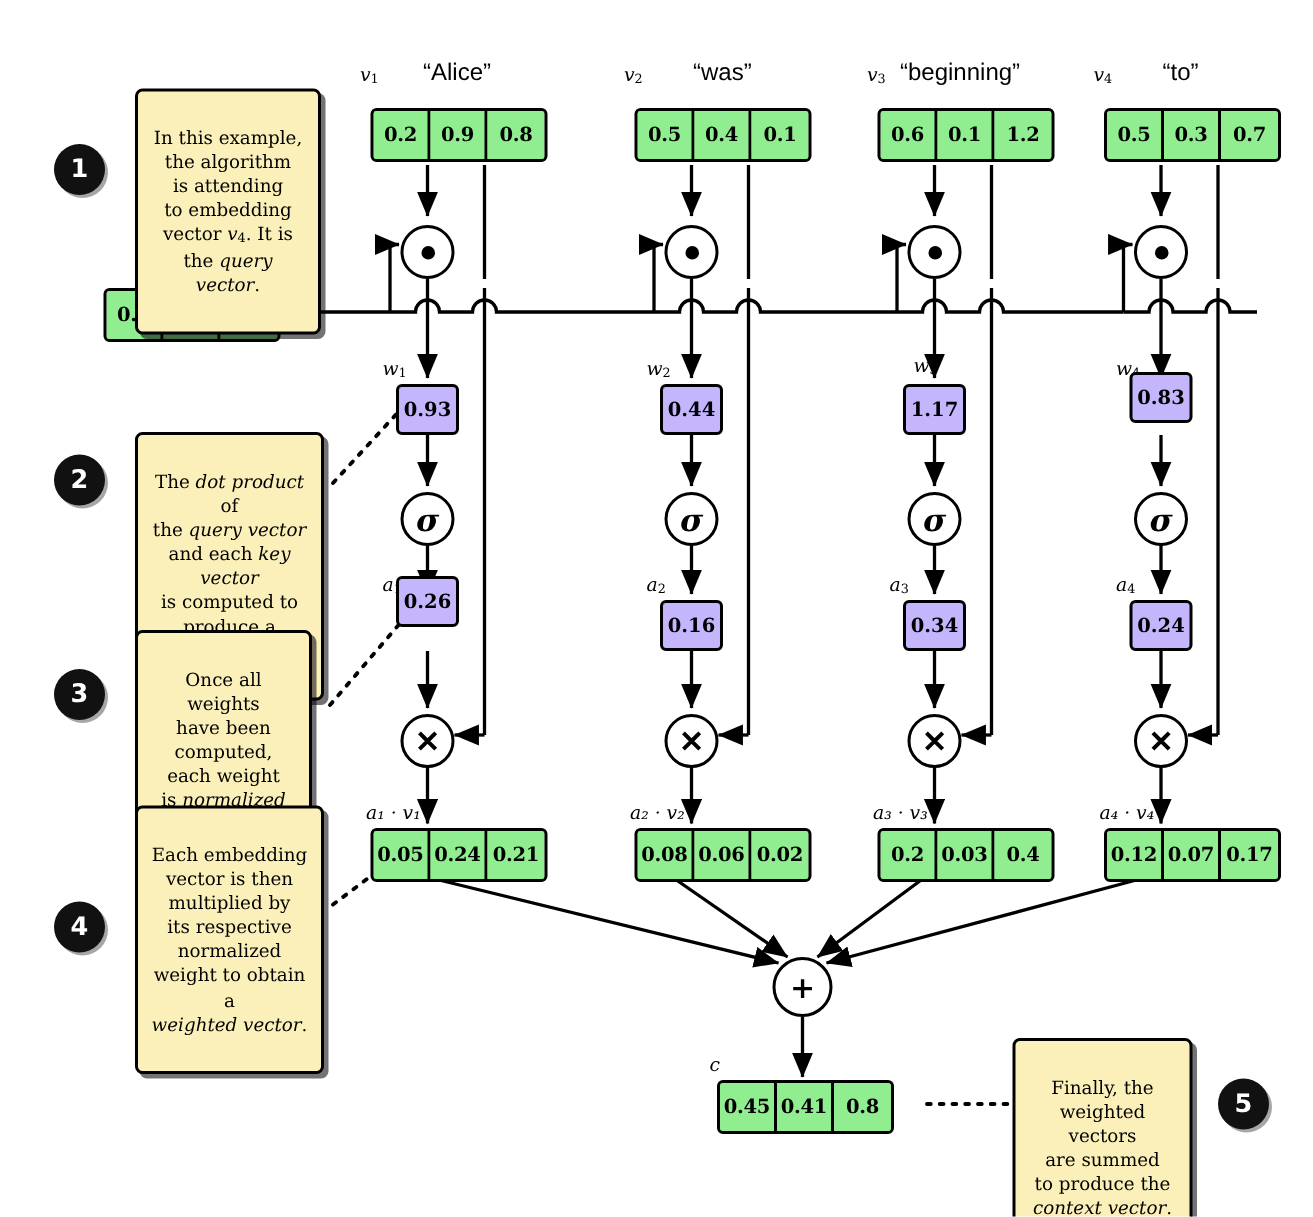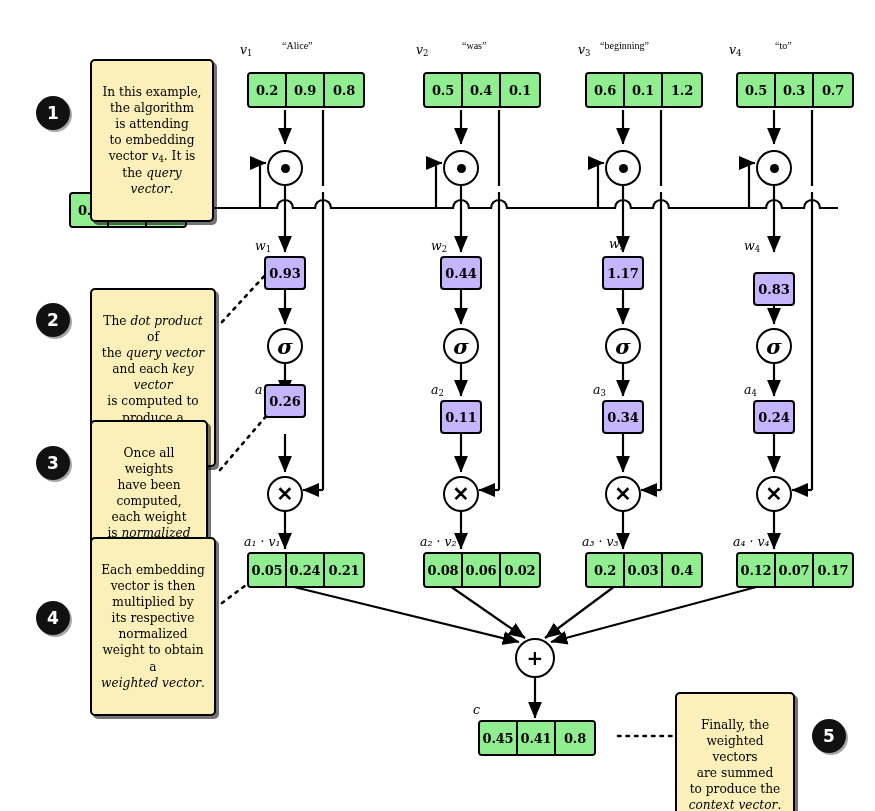--- a/index.html
+++ b/index.html
@@ -33,21 +33,21 @@
     border:2.2px solid #000;border-radius:4px;
     background:#c4b5fd;
     display:flex;align-items:center;justify-content:center;
     font-family:"DejaVu Serif", serif;font-weight:bold;font-size:13px;
     box-sizing:border-box;
   }
 
   
   .mlab{position:absolute;font-family:"DejaVu Serif", serif;font-style:italic;font-size:12.5px;white-space:nowrap;}
   .mlab sub{font-style:normal;font-size:8.5px;vertical-align:-0.18em;}
-  .word{position:absolute;font-family:Liberation Serif, serif;font-size:10px;white-space:nowrap;}
+  .word{position:absolute;font-family:Liberation Sans, sans-serif;font-size:16px;white-space:nowrap;}
 
   
   .opnode{
     position:absolute;width:36px;height:36px;border-radius:50%;
     border:2.2px solid #000;background:#fff;
     display:flex;align-items:center;justify-content:center;
     box-sizing:border-box;
   }
   .opnode .dot{width:9px;height:9px;border-radius:50%;background:#000;}
   .opnode .glyph{font-family:"DejaVu Serif", serif;font-weight:bold;font-size:20px;line-height:1;}
@@ -232,21 +232,21 @@
   <div class="scalar" style="left:440px;top:256px;">0.44</div>
 
   <div class="mlab" style="left:593px;top:236px;margin-left:16px;">
     <span>w</span><sub>3</sub>
   </div>
   <div class="scalar" style="left:602px;top:256px;">1.17</div>
 
   <div class="mlab" style="left:744px;top:238px;">
     <span>w</span><sub>4</sub>
   </div>
-  <div class="scalar" style="left:753px;top:272px;">0.83</div>
+  <div class="scalar" style="left:753px;top:248px;">0.83</div>
 
   <div class="opnode" style="left:267px;top:328px;">
     <span class="glyph sigma">σ</span>
   </div>
   <div class="opnode" style="left:443px;top:328px;">
     <span class="glyph sigma">σ</span>
   </div>
   <div class="opnode" style="left:605px;top:328px;">
     <span class="glyph sigma">σ</span>
   </div>
@@ -255,21 +255,21 @@
   </div>
 
   <div class="mlab" style="left:255px;top:382px;">
     <span>a</span><sub>1</sub>
   </div>
   <div class="scalar" style="left:264px;top:384px;">0.26</div>
 
   <div class="mlab" style="left:431px;top:382px;">
     <span>a</span><sub>2</sub>
   </div>
-  <div class="scalar" style="left:440px;top:400px;">0.11</div>
+  <div class="scalar" style="left:440px;top:400px;">0.16</div>
 
   <div class="mlab" style="left:593px;top:382px;">
     <span>a</span><sub>3</sub>
   </div>
   <div class="scalar" style="left:602px;top:400px;">0.34</div>
 
   <div class="mlab" style="left:744px;top:382px;">
     <span>a</span><sub>4</sub>
   </div>
   <div class="scalar" style="left:753px;top:400px;">0.24</div>

